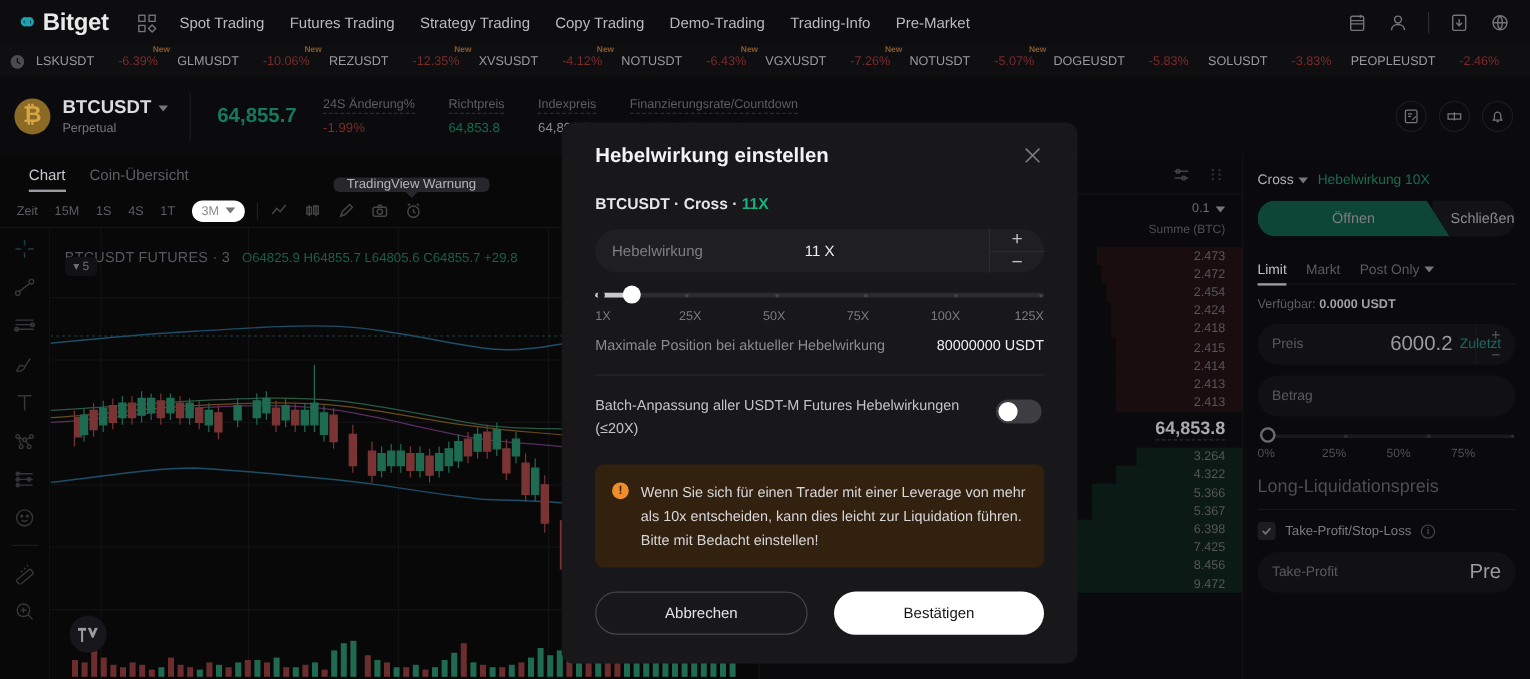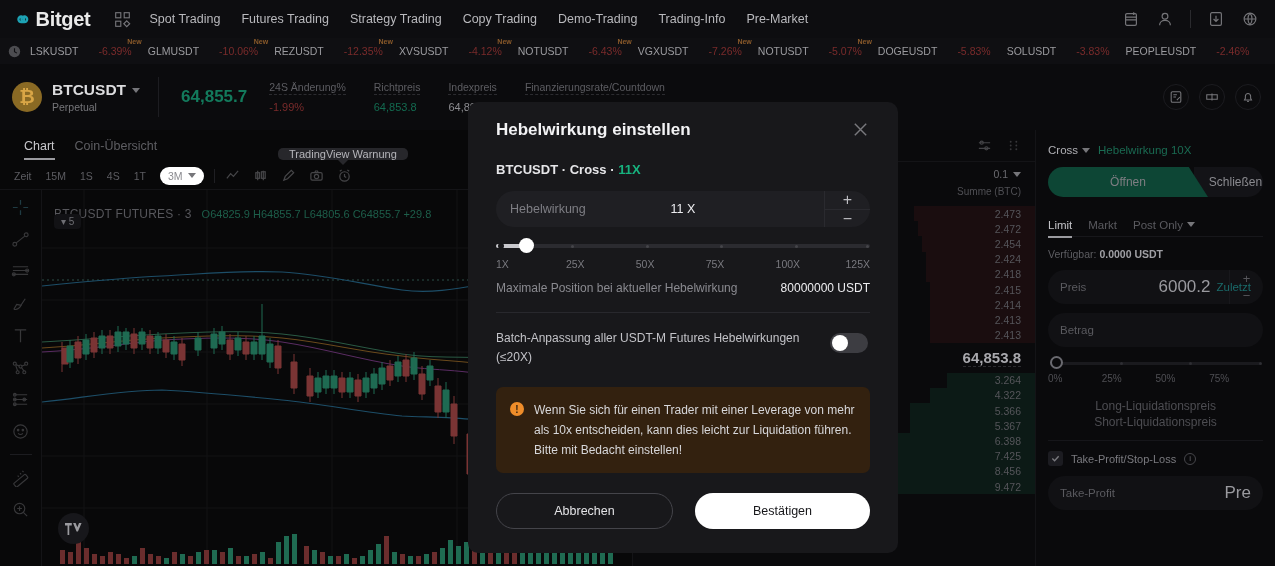--- a/index.html
+++ b/index.html
@@ -154,21 +154,21 @@
   .inp .val { margin-left: auto; font-size: 17px; color: #9a9a9f; }
   .inp .link { font-size: 11.5px; color: #1a6b6b; margin-left: 6px; }
   .inp .steps { position: absolute; right: 0; top: 0; width: 34px; height: 100%; display: flex; flex-direction: column; border-left: 1px solid #18181c; }
   .inp .steps div { flex: 1; display: flex; align-items: center; justify-content: center; color: #56565b; font-size: 13px; }
   .tp-slider { position: relative; height: 5px; margin: 14px 2px 0 2px; }
   .tp-track { position: absolute; top: 1px; left: 0; width: 100%; height: 3px; background: #1a1a1e; border-radius: 2px; }
   .tp-dot { position: absolute; top: 1px; width: 3px; height: 3px; border-radius: 50%; background: #2e2e33; }
   .tp-knob { position: absolute; left: 0; top: -5px; width: 13px; height: 13px; border-radius: 50%; border: 2px solid #6a6a70; background: #0a0a0c; }
   .tp-marks { display: flex; margin-top: 7px; font-size: 10px; color: #4f4f54; }
   .tp-marks span { flex: 1; }
-  .tp-liq { margin-top: 14px; font-size: 12px; color: #4d4d52; line-height: 16px; text-align: center; }
+  .tp-liq { margin-top: 14px; font-size: 15px; color: #4d4d52; line-height: 16px; }
   .tp-hr { height: 1px; background: #16161a; margin: 10px 0; }
   .tp-tp { display: flex; align-items: center; gap: 8px; margin-bottom: 10px; }
   .chk { width: 15px; height: 15px; border-radius: 3px; background: #1c1c21; display: flex; align-items: center; justify-content: center; }
   .tp-tp .lb { font-size: 11px; color: #7a7a7f; }
   .info-ic { width: 12px; height: 12px; border-radius: 50%; border: 1px solid #46464b; color: #6a6a6f; font-size: 8px; display: flex; align-items: center; justify-content: center; }
 
   
   .tv-warn {
     position: absolute; top: 148px; left: 278px;
     background: #27272b; color: #b5b5ba; font-size: 11px;
@@ -826,21 +826,20 @@
       <div class="tp-knob"></div>
     </div>
     <div class="tp-marks">
       <span>0%</span>
       <span>25%</span>
       <span>50%</span>
       <span>75%</span>
     </div>
     <div class="tp-liq">
       <div>Long-Liquidationspreis</div>
-      <div>Short-Liquidationspreis</div>
     </div>
     <div class="tp-hr"></div>
     <div class="tp-tp">
       <div class="chk">
         <svg width="9" height="9" viewBox="0 0 10 10" fill="none" stroke="#7a7a7f" stroke-width="1.5">
             <path d="M1.5 5l2.5 2.5L8.5 2.5"></path>
           </svg>
       </div>
       <span class="lb">Take-Profit/Stop-Loss</span>
       <span class="info-ic">i</span>

